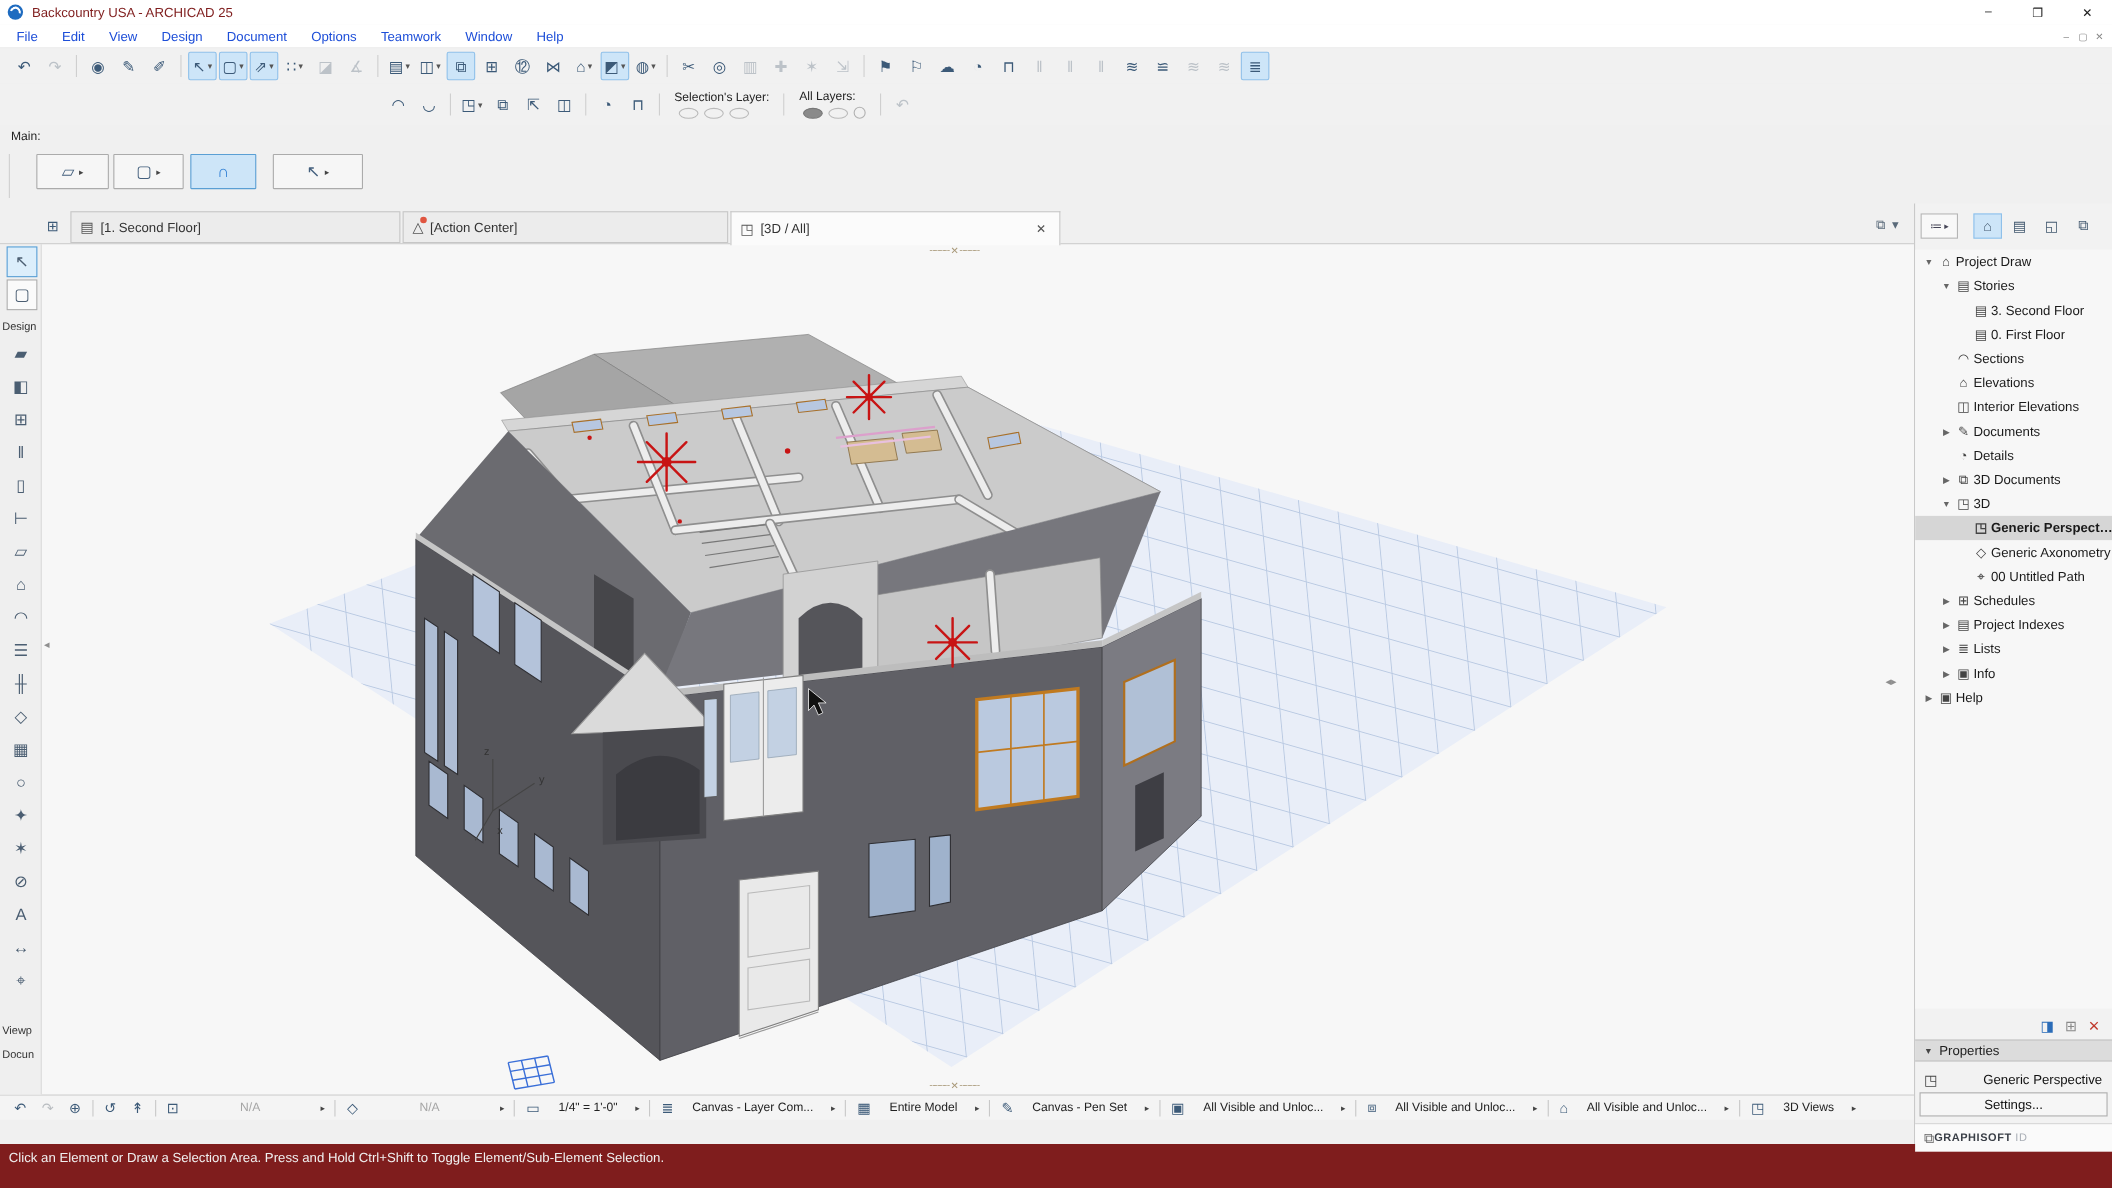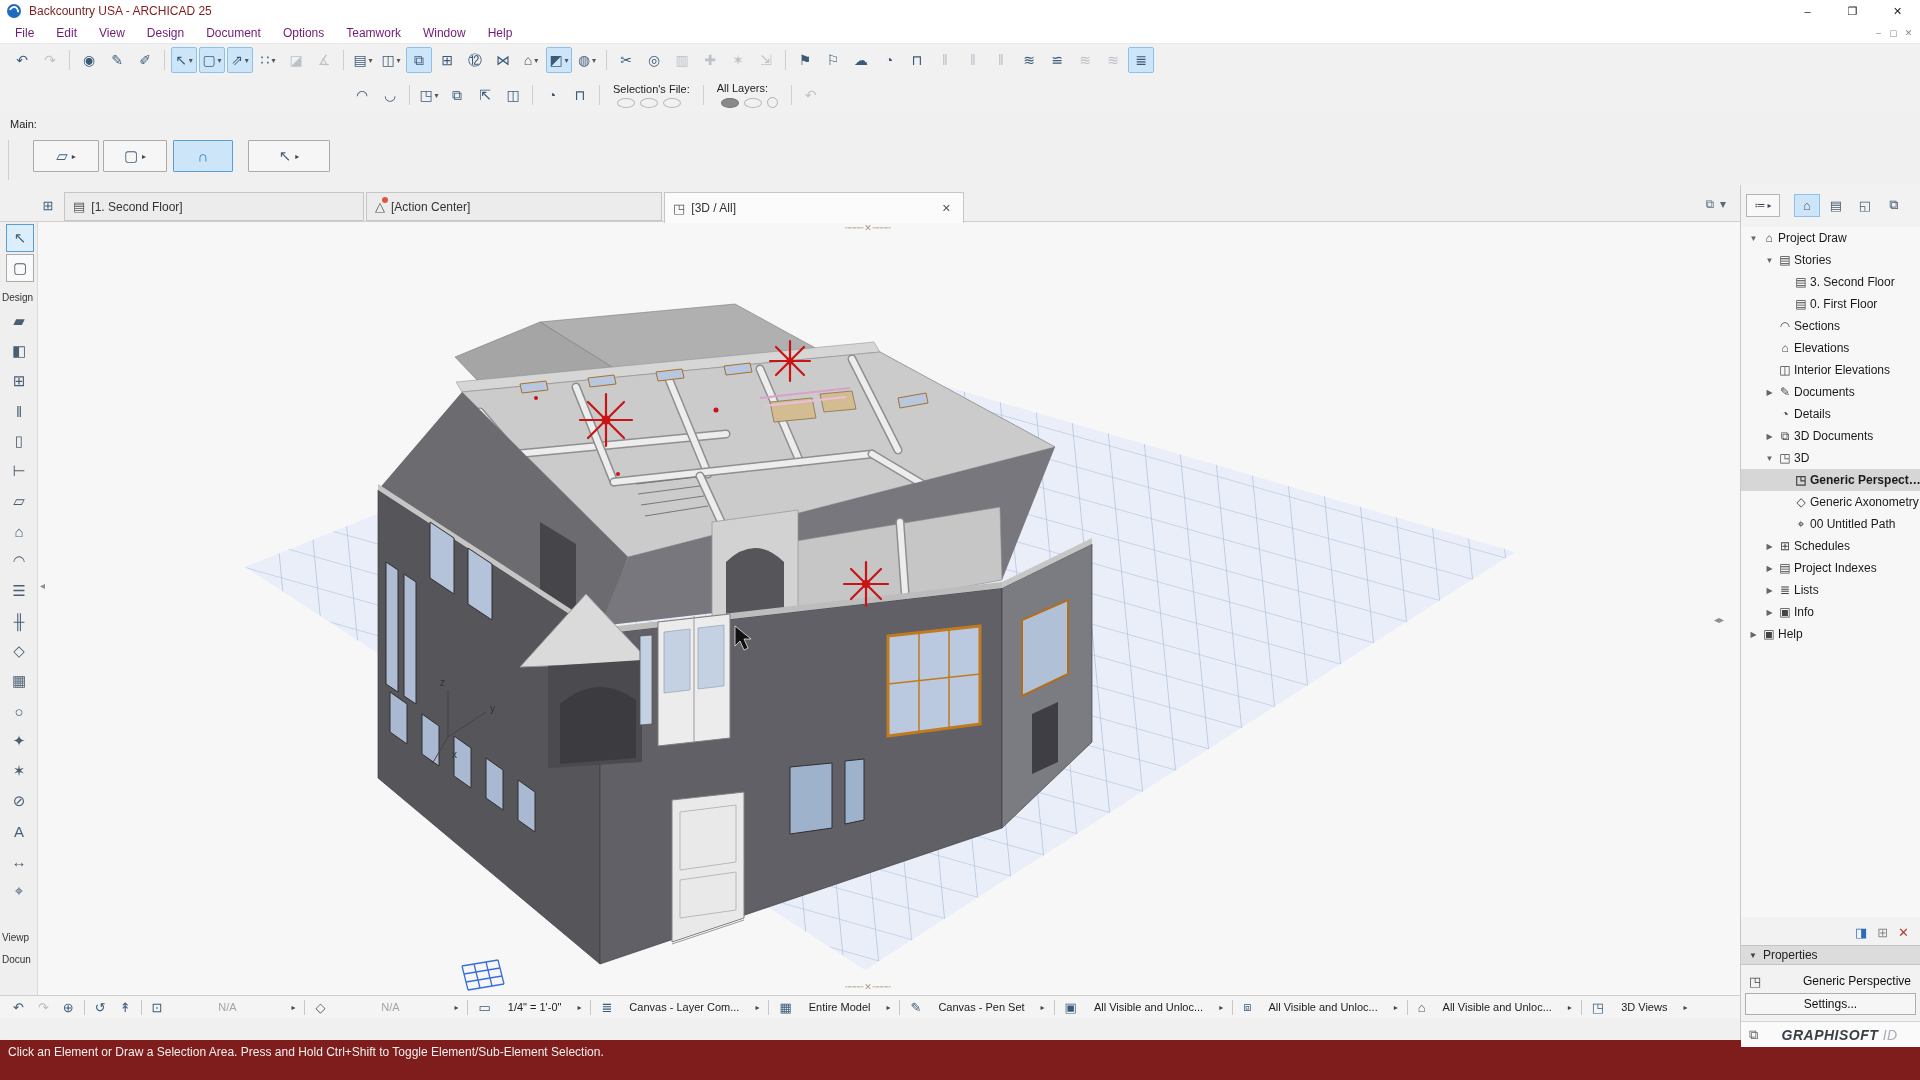--- a/index.html
+++ b/index.html
@@ -10,21 +10,21 @@
   #titlebar{position:absolute;left:0;top:0;width:1920px;height:22px;background:#fff;display:flex;align-items:center;z-index:30;}
   .appicon{width:14px;height:14px;border-radius:50%;background:#1e6bc0;margin-left:7px;position:relative;flex:0 0 auto;}
   .appicon:after{content:"";position:absolute;left:2px;top:2px;width:10px;height:10px;border-radius:50%;border:2px solid #fff;border-left-color:transparent;border-bottom-color:transparent;transform:rotate(-30deg);box-sizing:border-box;}
   .titletext{font-size:12px;color:#7f1d1d;margin-left:8px;}
   .wctrls{margin-left:auto;display:flex;height:22px;}
   .wbtn{width:45px;height:22px;display:flex;align-items:center;justify-content:center;font-size:11px;color:#222;}
 
   
   #menubar{position:absolute;left:0;top:22px;width:1920px;height:22px;background:#fff;display:flex;align-items:center;z-index:30;border-bottom:1px solid #e8e8e8;box-sizing:border-box;}
   .mitems{display:flex;margin-left:4px;}
-  .mitem{font-size:12px;color:#701a75;padding:2px 11px;}
+  .mitem{font-size:12px;color:#1d4ed8;padding:2px 11px;}
   .docctrls{margin-left:auto;display:flex;margin-right:4px;}
   .dbtn{width:15px;height:14px;display:flex;align-items:center;justify-content:center;font-size:9px;color:#888;}
 
   
   #toolbar1{position:absolute;left:0;top:44px;width:1920px;height:32px;background:#f1f1f1;display:flex;align-items:center;padding-left:8px;box-sizing:border-box;}
   #toolbar2{position:absolute;left:0;top:76px;width:1920px;height:38px;background:#f1f1f1;display:flex;align-items:center;padding-left:348px;box-sizing:border-box;}
   .tbtn{height:24px;min-width:24px;display:flex;align-items:center;justify-content:center;margin:0 1px;border-radius:2px;border:1px solid transparent;}
   .tbtn .tg{font-size:14px;color:#3c5a78;line-height:1;}
   .tbtn.dis .tg{color:#bcc2c8;}
   .tbtn.act{background:#cde5f8;border-color:#8fc0ea;}
@@ -84,21 +84,21 @@
   .panelfoot{position:absolute;left:0;top:735px;width:180px;height:24px;display:flex;justify-content:flex-end;align-items:center;gap:10px;padding-right:12px;box-sizing:border-box;}
   .pficon{font-size:13px;}
   .propheader{position:absolute;left:0;top:760px;width:180px;height:20px;background:#dcdcdc;border-top:1px solid #c4c4c4;border-bottom:1px solid #c4c4c4;display:flex;align-items:center;font-size:12px;color:#222;box-sizing:border-box;}
   .propheader .chev{font-size:8px;margin:0 6px 0 8px;color:#444;}
   .viewrow{position:absolute;left:0;top:786px;width:180px;height:20px;display:flex;align-items:center;font-size:12px;color:#111;}
   .viewrow .vicon{font-size:13px;color:#444;margin-left:8px;}
   .viewrow .vname{margin-left:auto;margin-right:10px;}
   .settingsbtn{position:absolute;left:4px;top:808px;width:171px;height:22px;background:#f6f6f6;border:1px solid #adadad;display:flex;align-items:center;justify-content:center;font-size:12px;color:#111;box-sizing:border-box;}
   .gsrow{position:absolute;left:0;top:836px;width:180px;height:26px;background:#fafafa;border-top:1px solid #d5d5d5;display:flex;align-items:center;box-sizing:border-box;}
   .gsicon{font-size:13px;color:#666;margin-left:8px;}
-  .gstext{flex:1;text-align:center;font-size:14px;font-weight:bold;color:#3a3f47;letter-spacing:0.5px;font-style:italic;}
+  .gstext{flex:1;text-align:left;font-size:10px;font-weight:bold;color:#3a3f47;letter-spacing:0.5px;}
   .gstext .id{color:#a8adb5;font-weight:normal;}
 
   
   #quickbar{position:absolute;left:0;top:995px;width:1740px;height:23px;background:#f4f4f4;border-top:1px solid #d0d0d0;display:flex;align-items:center;box-sizing:border-box;padding-left:6px;}
   .qicon{font-size:13px;color:#3c5a78;padding:0 7px;}
   .qicon.dis{color:#b8bcc0;}
   .qlab{font-size:11px;color:#222;text-align:center;padding:0 10px;white-space:nowrap;}
   .qlab.dis{color:#a5a5a5;}
   .qlab.wide{min-width:96px;}
   .qarr{font-size:8px;color:#444;padding:0 6px;}
@@ -303,21 +303,21 @@
       </div>
       <div class="tsep"></div>
       <div class="tbtn">
         <span class="tg">◔</span>
       </div>
       <div class="tbtn">
         <span class="tg">⊓</span>
       </div>
       <div class="tsep"></div>
       <div class="laygroup">
-        <div class="laylabel">Selection's File:</div>
+        <div class="laylabel">Selection's Layer:</div>
         <div class="ovals">
           <span class="oval"></span>
           <span class="oval"></span>
           <span class="oval"></span>
         </div>
       </div>
       <div class="tsep"></div>
       <div class="laygroup">
         <div class="laylabel">All Layers:</div>
         <div class="ovals">

